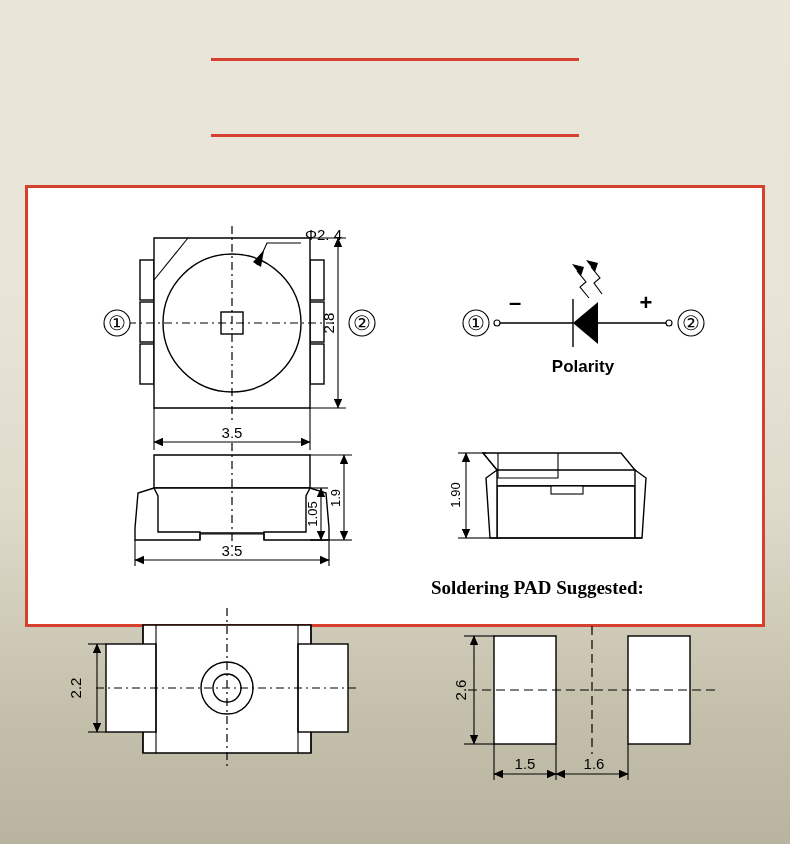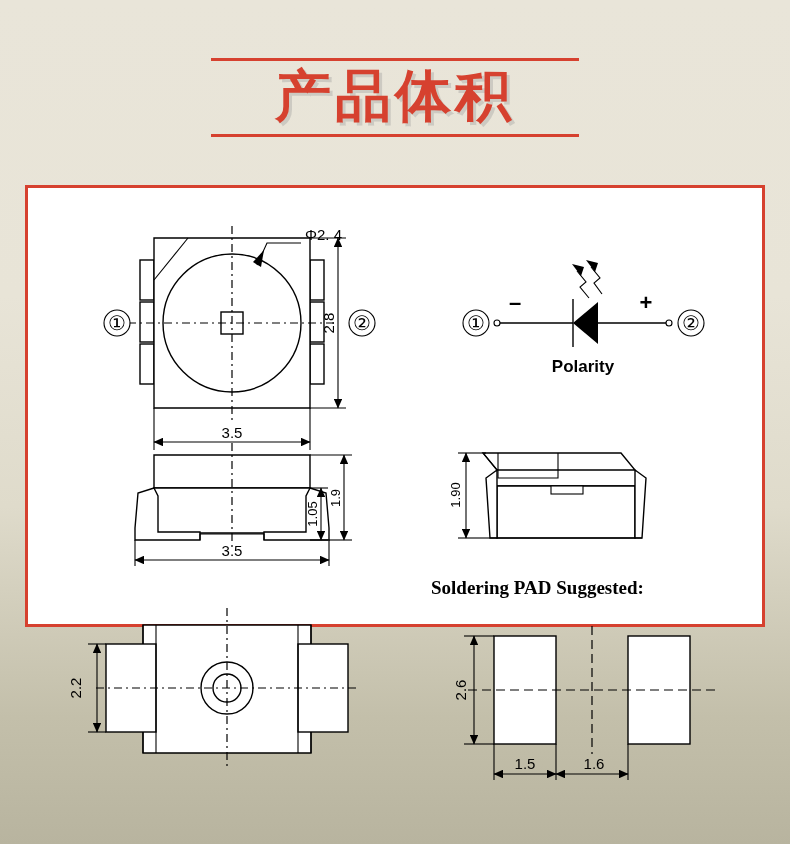--- a/index.html
+++ b/index.html
@@ -100,21 +100,20 @@
   .ln-thin { stroke: #000; stroke-width: 1.1; fill: none; }
   .ln-dash { stroke: #000; stroke-width: 1.2; fill: none; stroke-dasharray: 8 4 2 4; }
   .ln-dash2 { stroke: #000; stroke-width: 1.2; fill: none; stroke-dasharray: 9 5; }
   .fillw { fill: #fff; }
 </style>
 </head>
 <body>
 
 <div id="title-block">
   <div class="title-rule" id="title-rule-top"></div>
-  <div id="product-title">产品体积</div>
   <div class="title-rule" id="title-rule-bottom"></div>
 </div>
 
 <div id="drawing-panel">
   <svg id="drawing-svg" viewBox="0 0 734 624" xmlns="http://www.w3.org/2000/svg">
 
     <defs>
       <marker id="arrHead" markerWidth="9" markerHeight="8" refX="8.5" refY="4" orient="auto">
         <path d="M0,0 L9,4 L0,8 z" fill="#000"></path>
       </marker>

